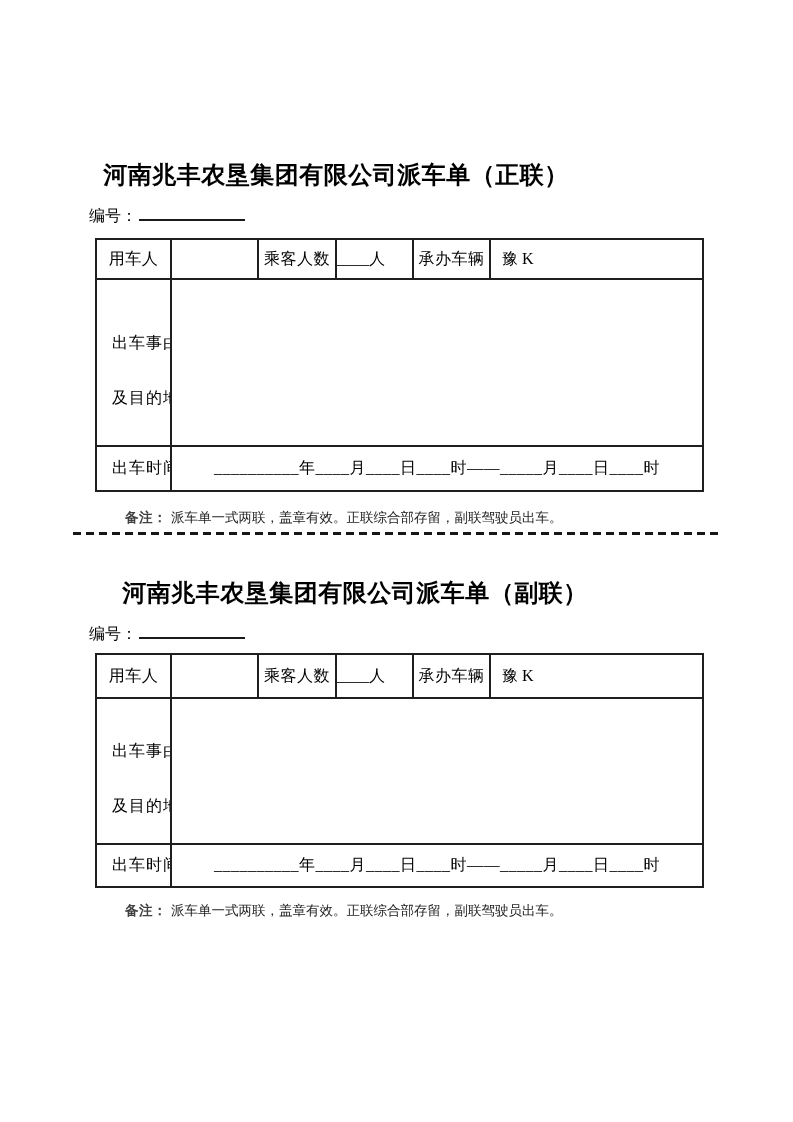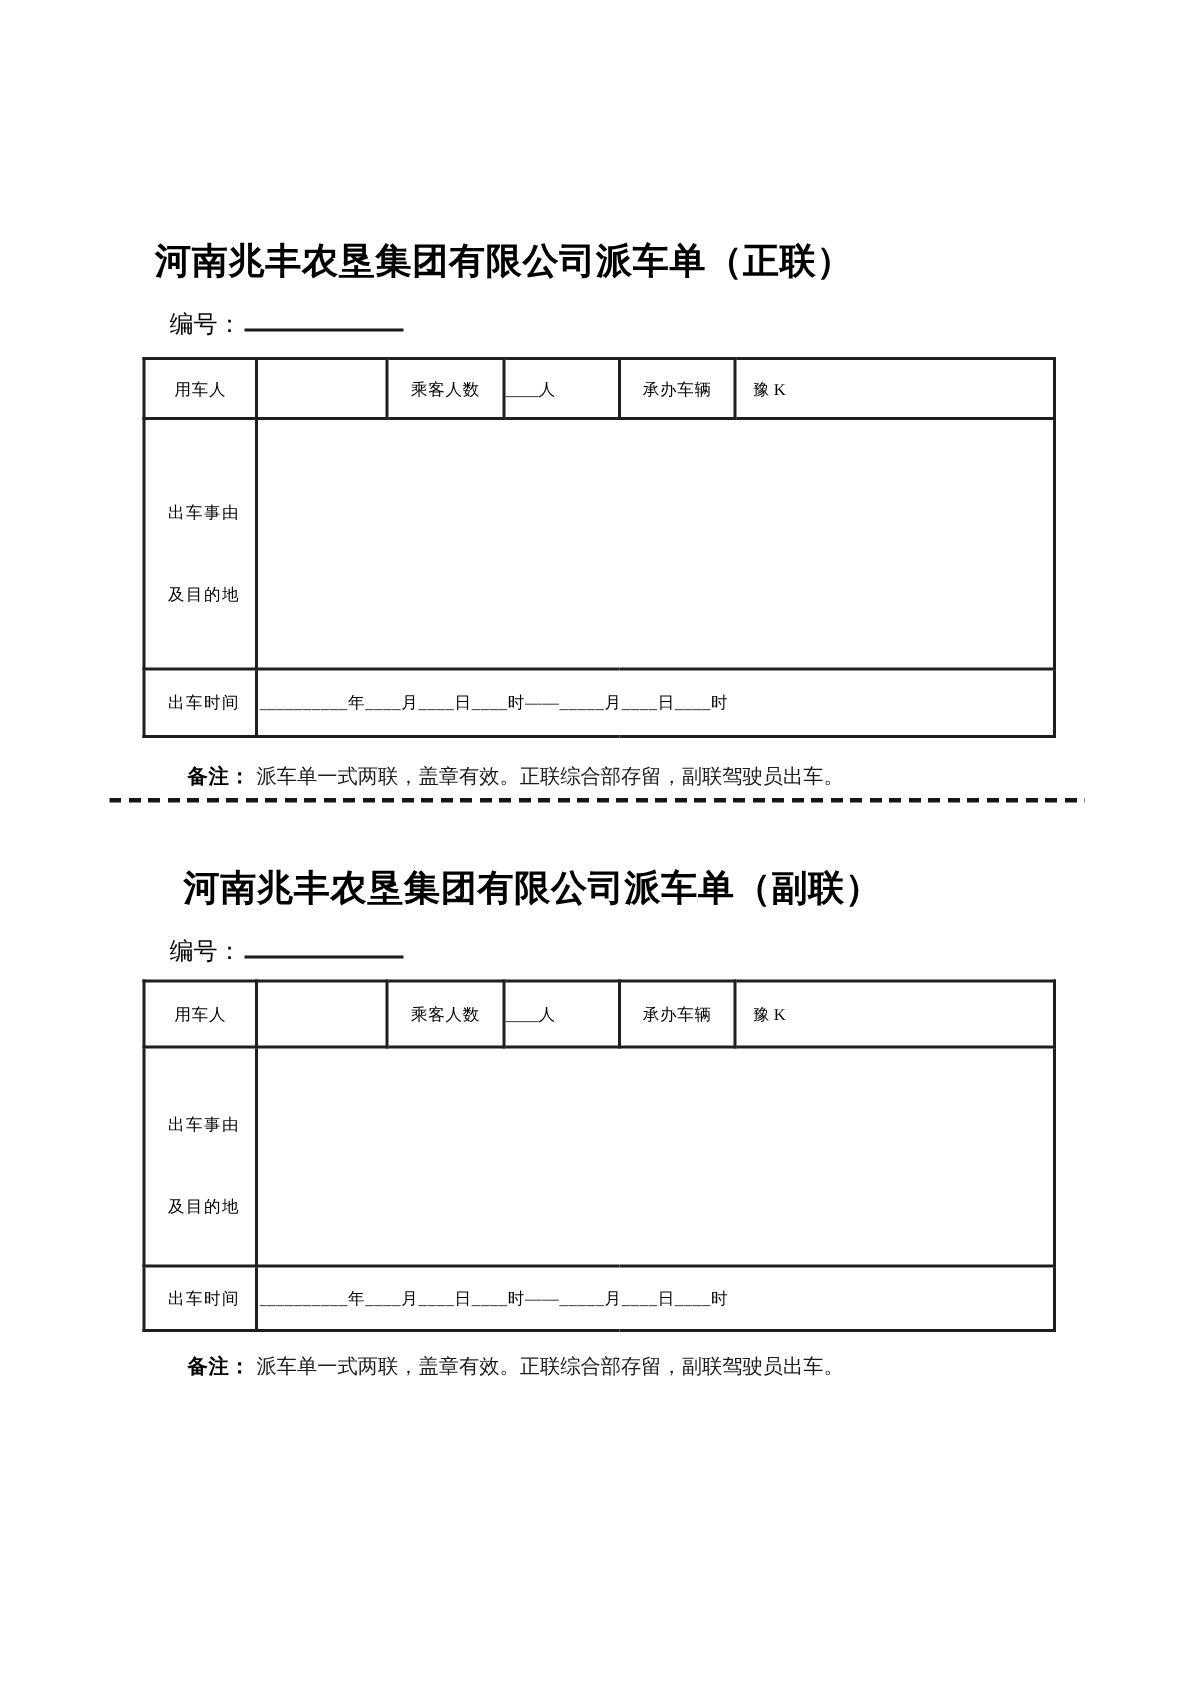--- a/index.html
+++ b/index.html
@@ -19,39 +19,39 @@
     font-size: 24px; font-weight: bold;
     letter-spacing: 0.5px;
     line-height: 30px;
     white-space: nowrap;
   }
   .title-1 { top: 160px; }
   .title-2 { top: 578px; padding-left: 38px; }
   .title-3 { top: 936px; }
 
   .serial-row {
-    position: absolute; left: 113px;
+    position: absolute; left: 89px;
     font-size: 16px; line-height: 22px;
     white-space: nowrap;
   }
   .serial-1 { top: 204px; }
   .serial-2 { top: 622px; }
   .serial-blank {
     display: inline-block;
     width: 106px; height: 17px;
     border-bottom: 2px solid #1a1a1a;
     margin-left: 2px;
   }
 
   table.form {
     position: absolute; left: 95px;
     width: 607px;
     border-collapse: collapse;
     table-layout: fixed;
-    font-size: 11px;
+    font-size: 16px;
     padding-left: 40px;
   }
   .form-1 { top: 238px; }
   .form-2 { top: 653px; }
   table.form td {
     border: 2px solid #1f1f1f;
     vertical-align: middle;
     overflow: hidden;
     white-space: nowrap;
   }
@@ -68,31 +68,31 @@
   .form-2 tr.r1 { height: 44px; }
   .form-2 tr.r2 { height: 146px; }
   .form-2 tr.r3 { height: 43px; }
 
   td.lbl { text-align: center; letter-spacing: 0.5px; }
   td.lbl-left { text-align: left; padding-left: 15px; letter-spacing: 1px; }
   td.val-center { }
   td.val-left { text-align: left; padding-left: 11px; }
   td.reason-cell { line-height: 55px; padding-top: 14px; }
   td.reason-cell div { height: 55px; }
-  td.time-cell { text-align: left; letter-spacing: 0.5px; border-radius: 18px; }
+  td.time-cell { text-align: center; letter-spacing: 0.5px; border-radius: 18px; }
 
   .note {
     position: absolute; left: 125px;
     font-size: 13.5px; line-height: 18px;
     white-space: nowrap;
     color: #1c1c1c;
   }
   .note-1 { top: 509px; }
   .note-2 { top: 902px; }
-  .note b { font-weight: bold; color: #000000; letter-spacing: 0.5px; margin-right: 4px; }
+  .note b { font-weight: bold; color: #404040; letter-spacing: 0.5px; margin-right: 4px; }
 
   .cutline {
     position: absolute;
     left: 73px; top: 532px;
     width: 650px; height: 3px;
     background: repeating-linear-gradient(90deg, #161616 0px, #161616 8px, transparent 8px, transparent 13px);
   }
 </style>
 </head>
 <body>

